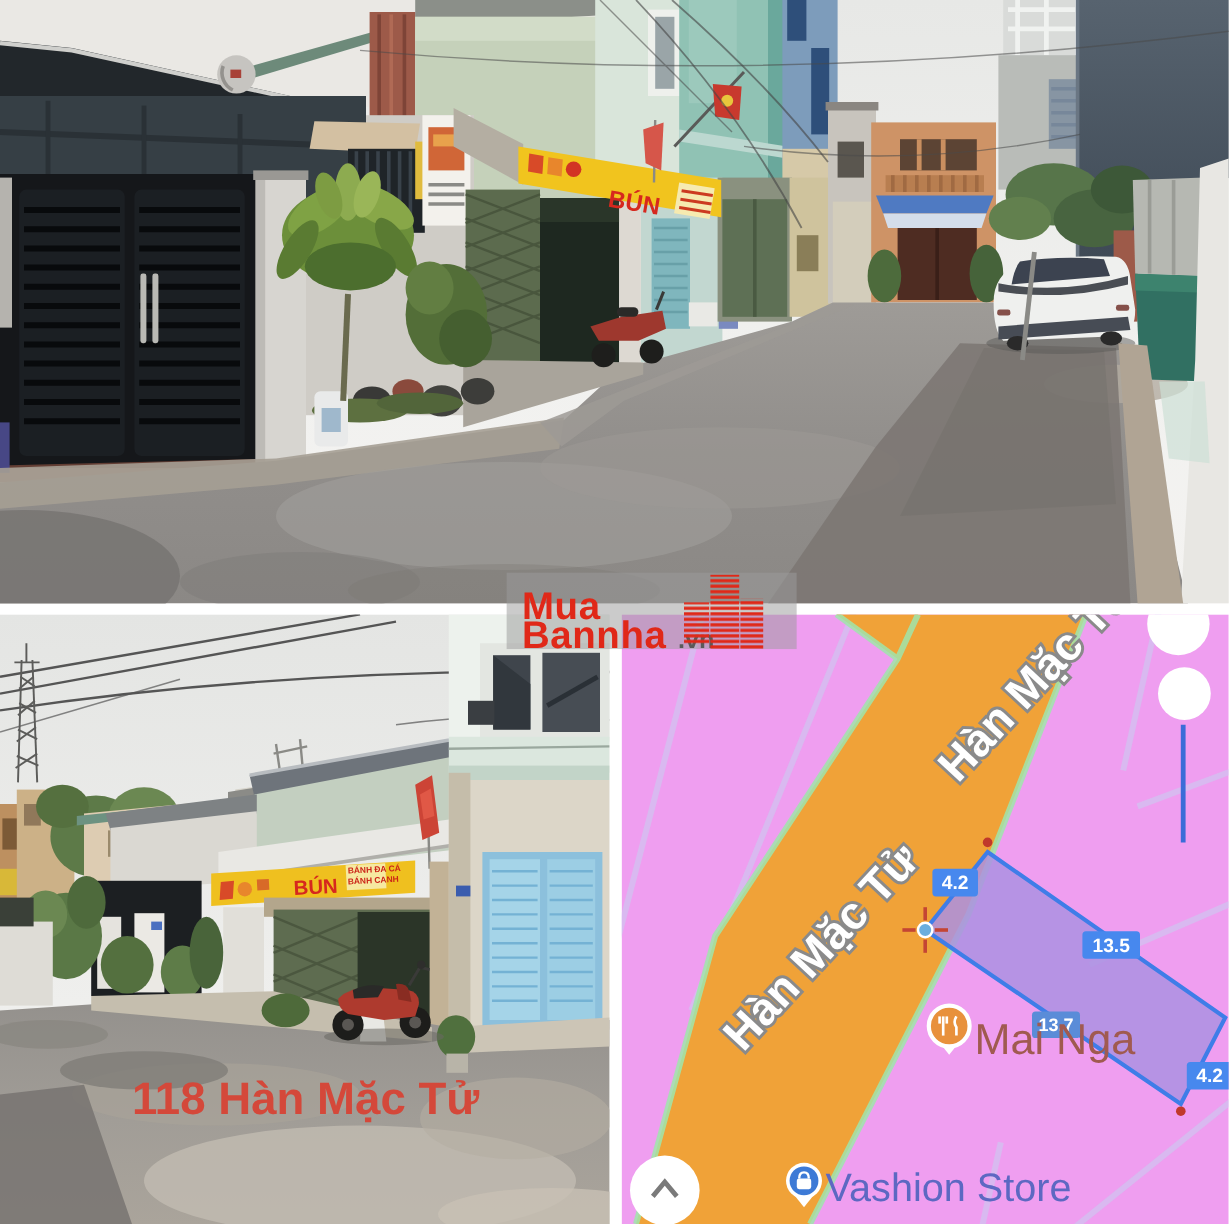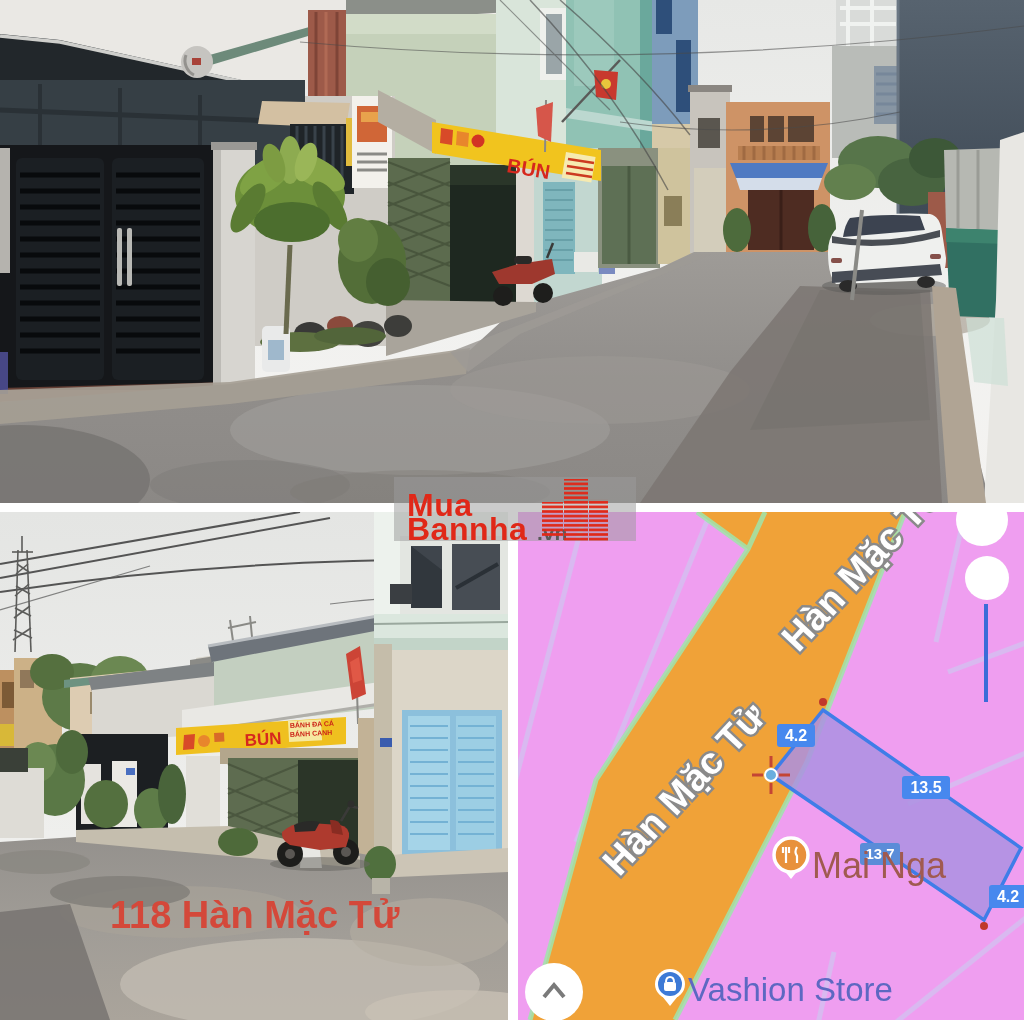--- a/index.html
+++ b/index.html
@@ -657,21 +657,21 @@
 <circle cx="36" cy="480" r="29" fill="#ffffff"></circle>
 <polyline points="26,485 36,473 46,485" fill="none" stroke="#7a7a7a" stroke-width="4"></polyline>
 
 <circle cx="464" cy="8" r="26" fill="#ffffff"></circle>
 <circle cx="469" cy="66" r="22" fill="#ffffff"></circle>
 <line x1="468" y1="92" x2="468" y2="190" stroke="#3b6cd8" stroke-width="4"></line>
 
 </svg>
 </div>
 
-<div class="abs" style="left:394px;top:477px;width:242px;height:64px">
+<div class="abs" style="left:422px;top:477px;width:242px;height:64px">
 <svg width="242" height="64" viewBox="0 0 242 64">
 <defs>
 <pattern id="bstripe" width="4" height="4.6" patternUnits="userSpaceOnUse">
 <rect width="4" height="4.6" fill="none"></rect>
 <rect y="1" width="4" height="2.6" fill="#e02818"></rect>
 </pattern>
 </defs>
 
 <rect x="0" y="0" width="242" height="64" fill="#9c9c9c" opacity="0.52"></rect>
 

